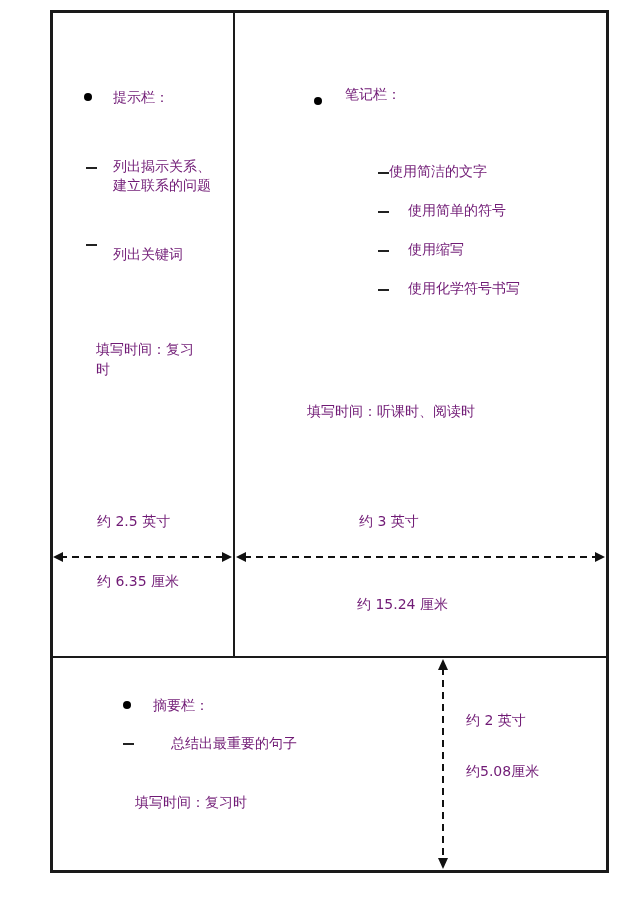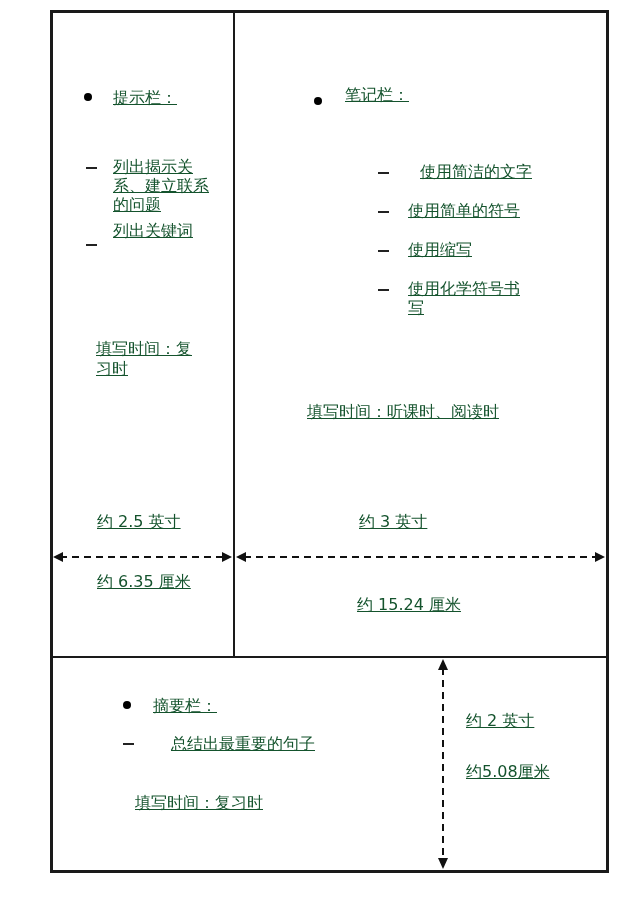--- a/index.html
+++ b/index.html
@@ -2,21 +2,21 @@
 <html><head>
   <meta charset="utf-8">
   <style>
     html, body { margin: 0; padding: 0; background: #ffffff; }
     body {
       width: 640px; height: 903px; position: relative; overflow: hidden;
       font-family: "DejaVu Sans", "Liberation Sans", sans-serif;
       color: #111111;
     }
     .line { position: absolute; background: #1a1a1a; }
-    .txt { position: absolute; font-size: 16px; line-height: 19px; white-space: nowrap; color: #14532d; text-decoration: underline; }
+    .txt { position: absolute; font-size: 14px; line-height: 19px; white-space: nowrap; color: #701a75; }
     .wrap { white-space: normal; }
     .bullet { position: absolute; width: 8px; height: 8px; border-radius: 50%; background: #000; }
     .dash { position: absolute; width: 11px; height: 1.5px; background: #222; }
     svg.arrows { position: absolute; left: 0; top: 0; }
   </style>
 </head>
 <body>
 
 <div class="line" style="left:50px; top:10px; width:559px; height:3px;"></div>
 <div class="line" style="left:50px; top:870px; width:559px; height:3px;"></div>
@@ -48,34 +48,34 @@
 </svg>
 
 <section>
   <span class="bullet" style="left:84px; top:93px;"></span>
   <span class="txt" style="left:113px; top:88px;">提示栏：</span>
 
   <span class="dash" style="left:86px; top:167px;"></span>
   <span class="txt wrap" style="left:113px; top:157px; width:100px; line-height:19px;">列出揭示关系、建立联系的问题</span>
 
   <span class="dash" style="left:86px; top:244px;"></span>
-  <span class="txt" style="left:113px; top:221px;">列出关键词</span>
+  <span class="txt" style="left:113px; top:245px;">列出关键词</span>
 
   <span class="txt wrap" style="left:96px; top:339px; width:110px; line-height:20px;">填写时间：复习时</span>
 
   <span class="txt" style="left:97px; top:512px;">约 2.5 英寸</span>
   <span class="txt" style="left:97px; top:572px;text-align:center;">约 6.35 厘米</span>
 </section>
 
 <section>
   <span class="bullet" style="left:314px; top:97px;"></span>
   <span class="txt" style="left:345px; top:85px;">笔记栏：</span>
 
   <span class="dash" style="left:378px; top:172px;"></span>
-  <span class="txt" style="left:420px; top:162px;">使用简洁的文字</span>
+  <span class="txt" style="left:389px; top:162px;">使用简洁的文字</span>
 
   <span class="dash" style="left:378px; top:211px;"></span>
   <span class="txt" style="left:408px; top:201px;">使用简单的符号</span>
 
   <span class="dash" style="left:378px; top:250px;"></span>
   <span class="txt" style="left:408px; top:240px;">使用缩写</span>
 
   <span class="dash" style="left:378px; top:289px;"></span>
   <span class="txt wrap" style="left:408px; top:279px; width:115px; line-height:19px;">使用化学符号书写</span>
 

